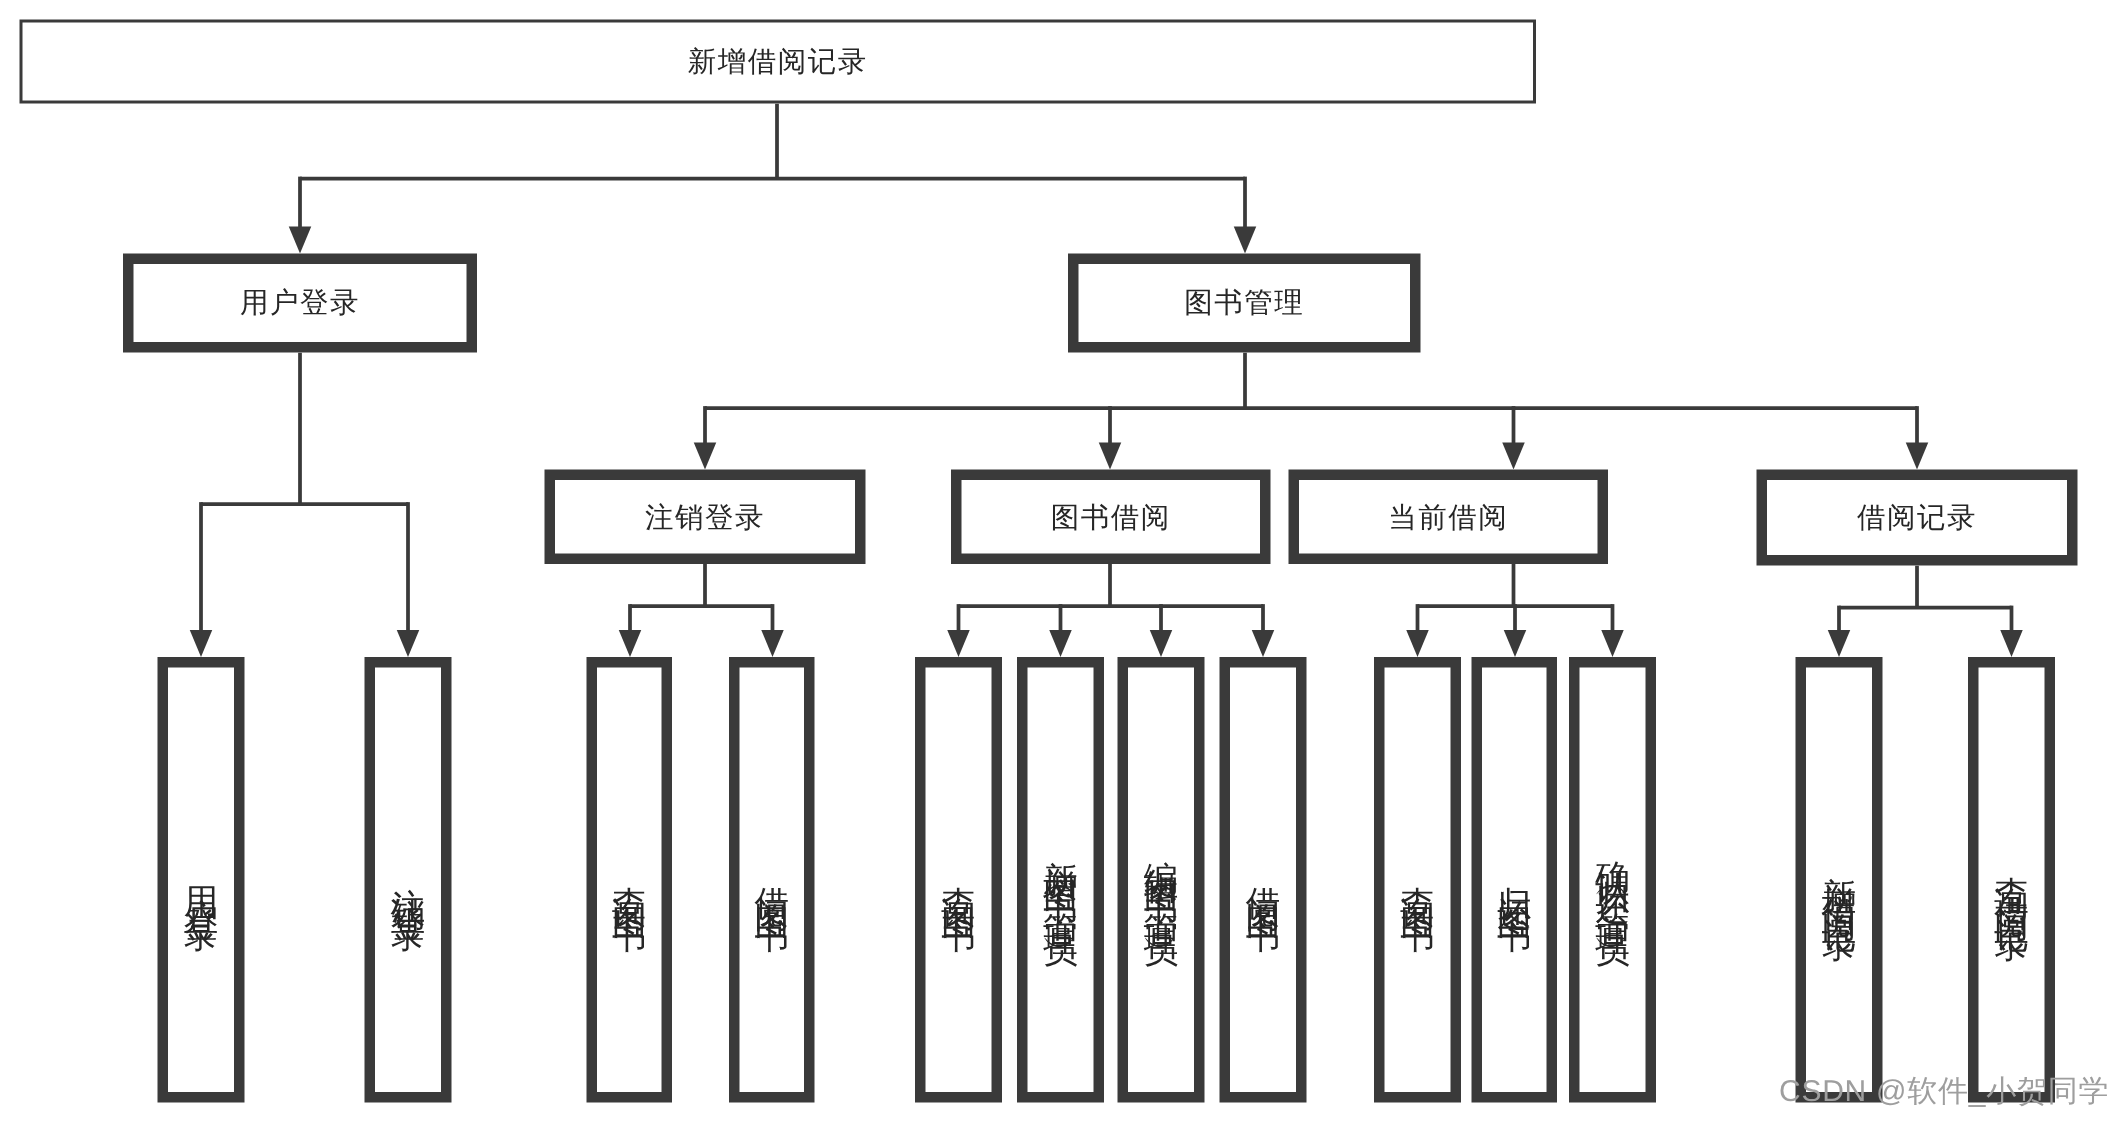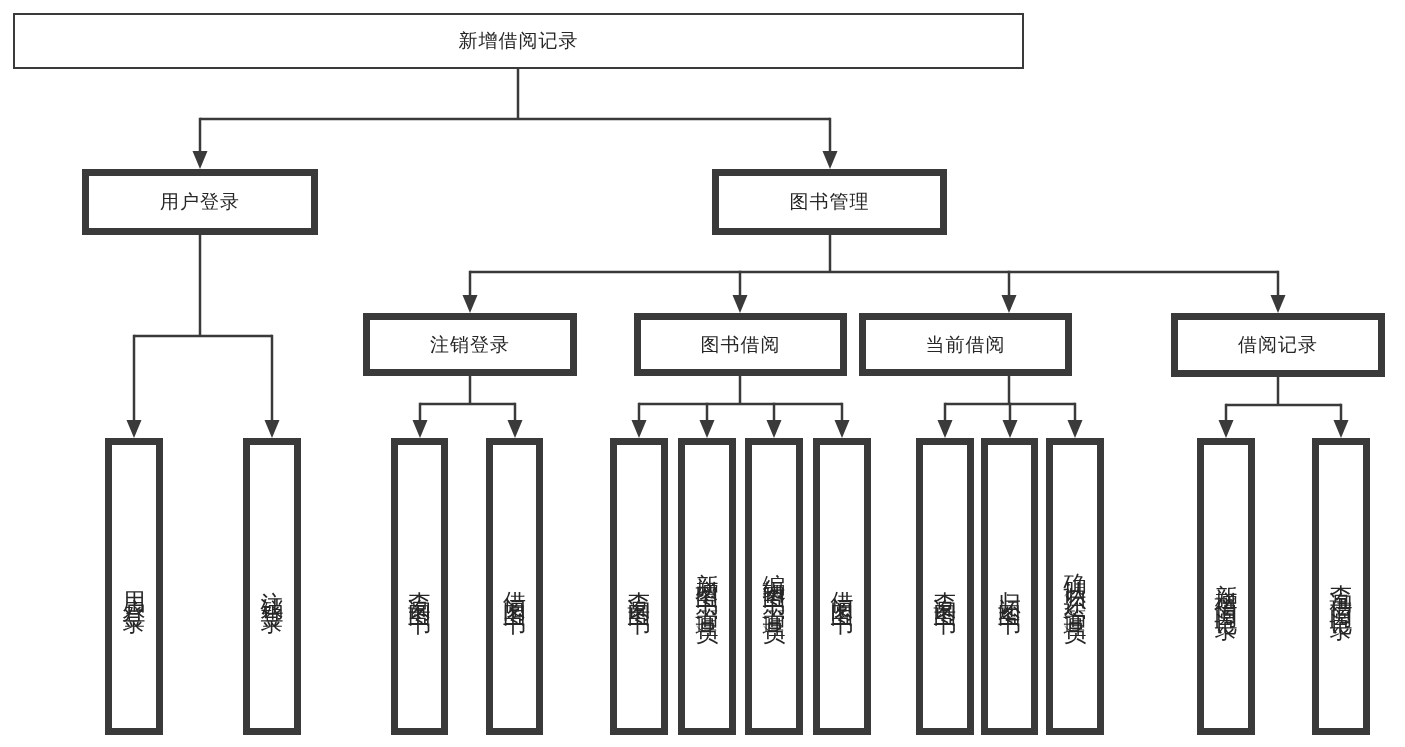--- a/index.html
+++ b/index.html
@@ -175,13 +175,14 @@
       <div class="node leaf" style="left: 1046px; top: 438px; width: 58px; height: 297px; border-color: rgb(58, 58, 58); color: rgb(38, 38, 38);">
         <span class="vtext">确认归还（管理员）</span>
       </div>
       <div class="node leaf" style="left: 1197px; top: 438px; width: 58px; height: 297px; border-color: rgb(58, 58, 58); color: rgb(38, 38, 38);">
         <span class="vtext">新增借阅记录</span>
       </div>
       <div class="node leaf" style="left: 1312px; top: 438px; width: 58px; height: 297px; border-color: rgb(58, 58, 58); color: rgb(38, 38, 38);">
         <span class="vtext">查询借阅记录</span>
       </div>
     </div>
+  <div class="watermark" style="left: 1186px; top: 714px; color: rgb(158, 158, 158);">CSDN @软件_小贺同学</div>
 </div>
 
 </body></html>

